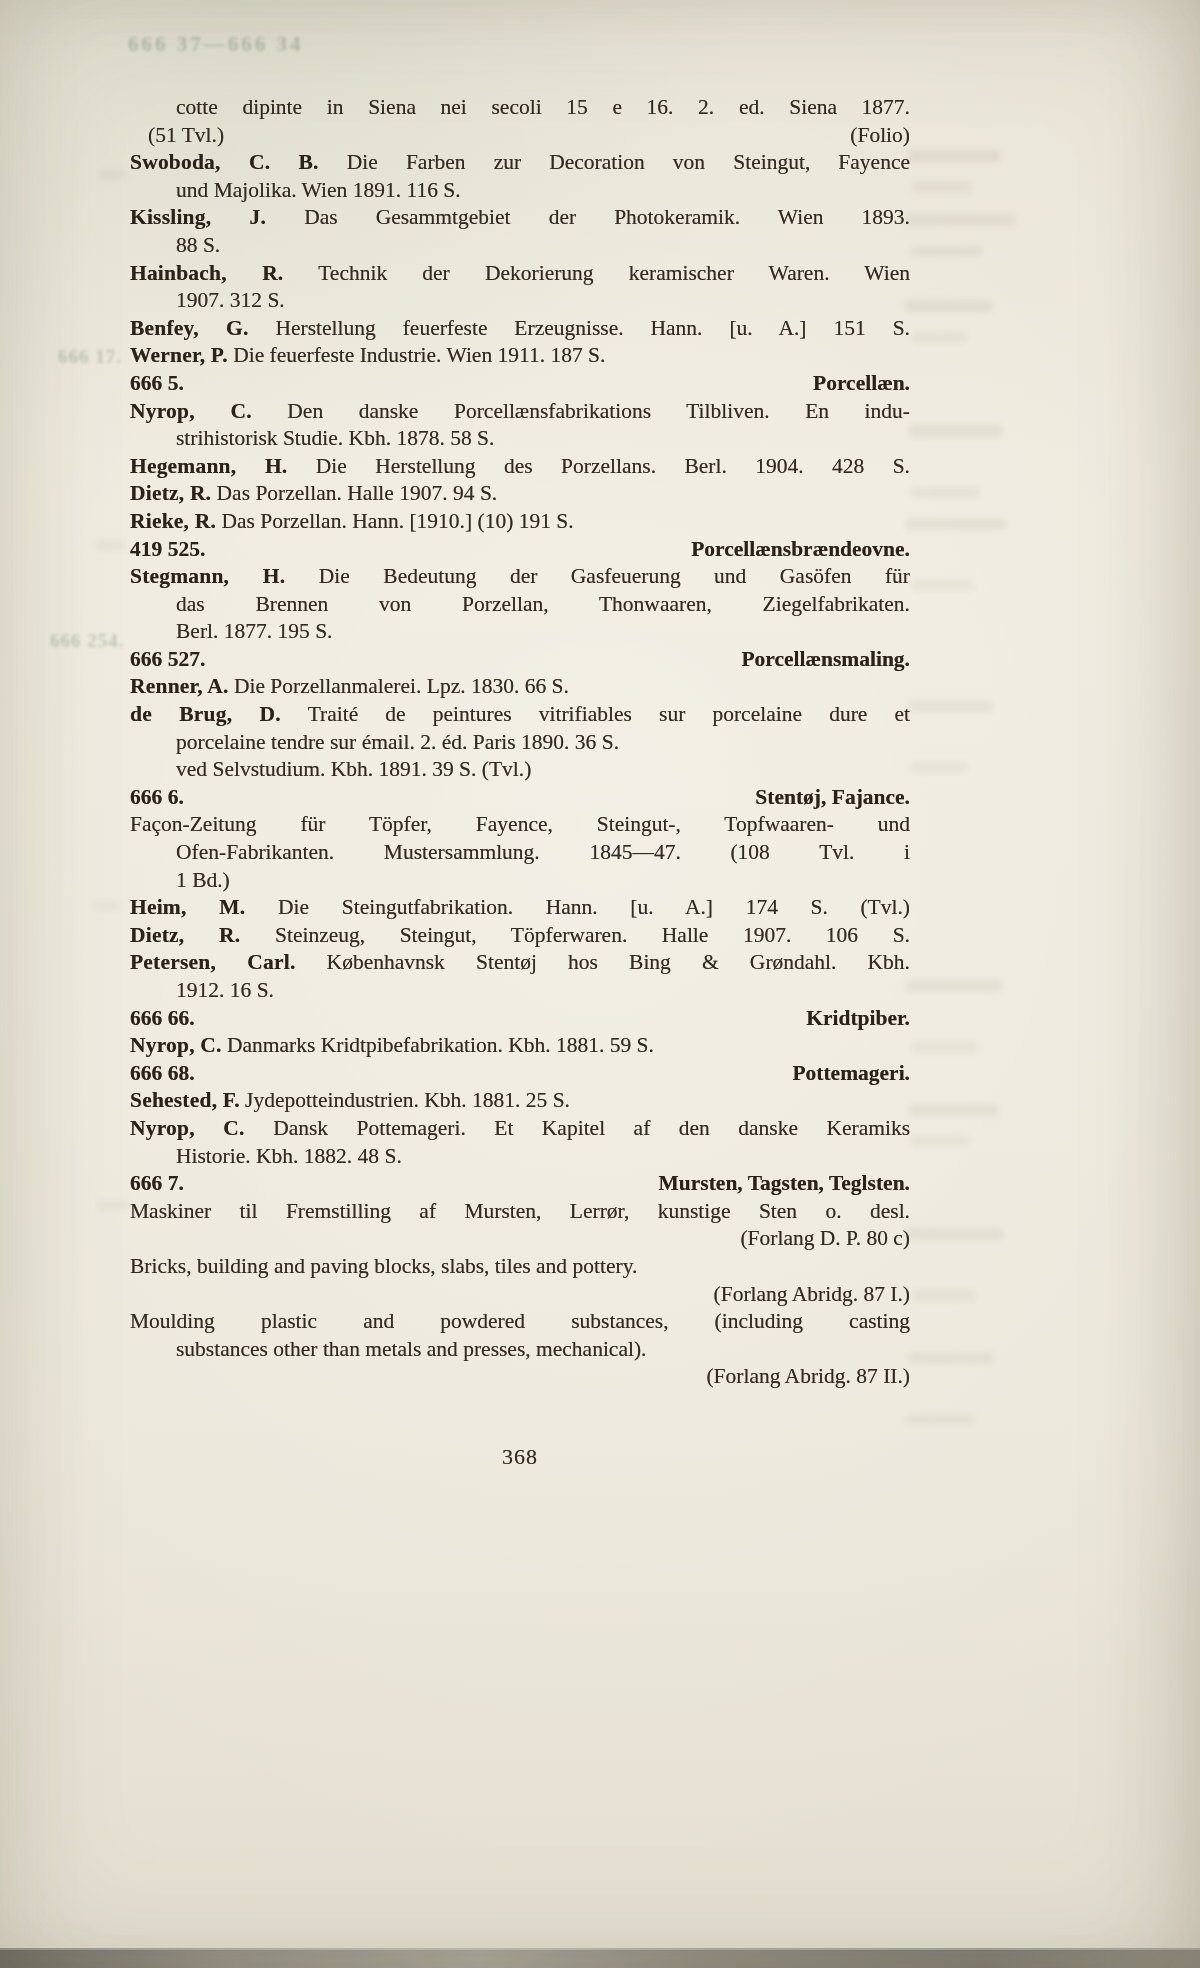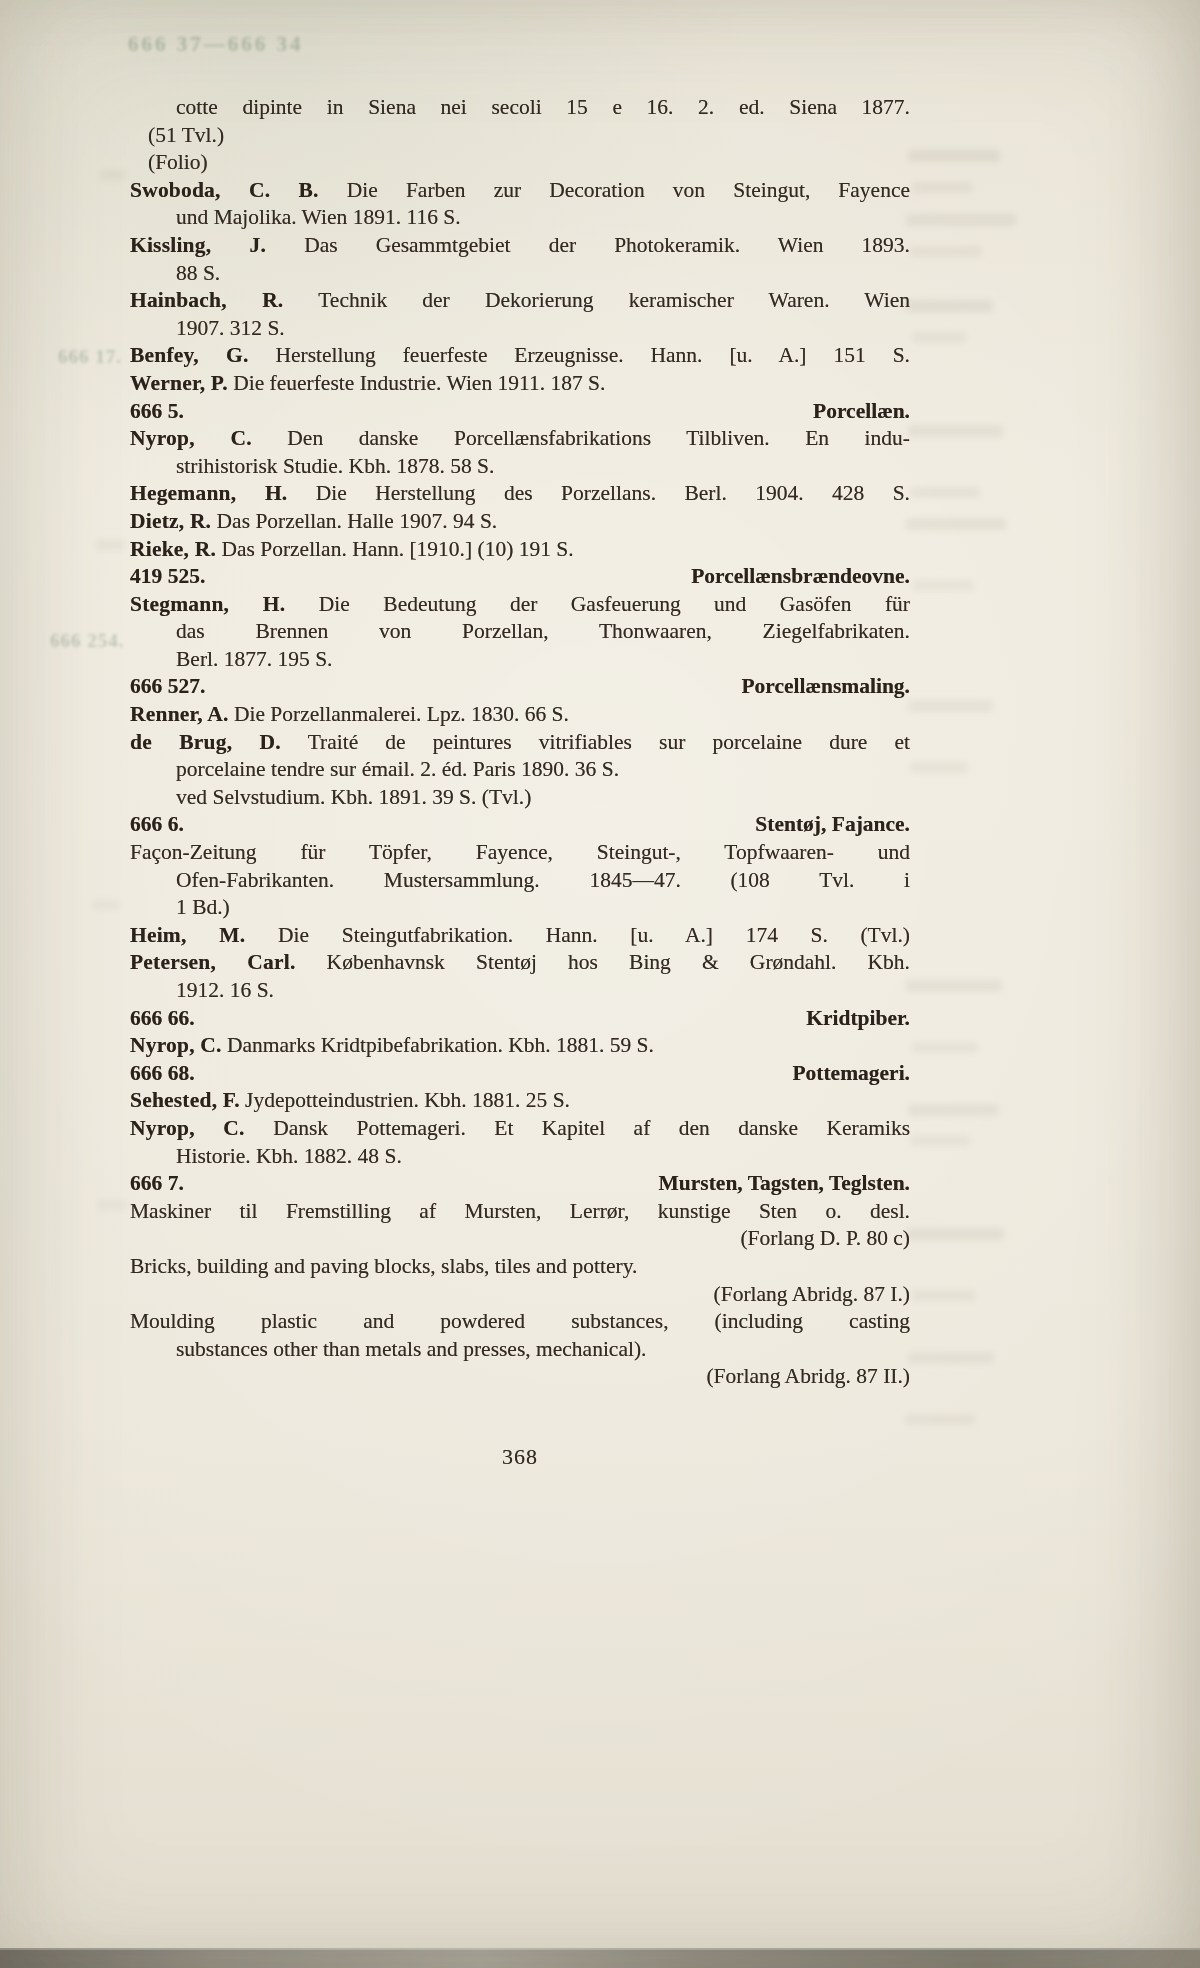--- a/index.html
+++ b/index.html
@@ -27,21 +27,21 @@
     left: 130px; top: 94px; width: 780px;
     font-size: 21.5px; line-height: 27.6px;
     color: #332b23;
     text-shadow: 0 0 0.5px rgba(45,35,25,0.55);
   }
   .line { min-height: 27.6px; }
   .line b { font-weight: 700; color: #2b231b; letter-spacing: 0.2px; }
   .cont { padding-left: 46px; }
   .just { text-align: justify; text-align-last: justify; }
   .heading { display: flex; justify-content: space-between; font-weight: 700; color: #2b231b; }
-  .split { display: flex; justify-content: space-between; padding-left: 18px; flex-direction: column; }
+  .split { display: flex; justify-content: space-between; padding-left: 18px; }
   .rightnote { text-align: right; }
   .page-number {
     position: absolute; left: 130px; top: 1444px; width: 780px;
     text-align: center; font-size: 22px; letter-spacing: 1px;
     color: #332b23; text-shadow: 0 0 0.5px rgba(45,35,25,0.55);
   }
   .ghost {
     position: absolute; pointer-events: none;
     font-weight: 700; color: #7d917a;
     filter: blur(1.7px); opacity: 0.48;
@@ -132,20 +132,21 @@
       <div class="line cont"><span>porcelaine tendre sur émail. 2. éd. Paris 1890. 36 S.</span></div>
       <div class="line cont"><span>ved Selvstudium. Kbh. 1891. 39 S. (Tvl.)</span></div>
       <div class="line heading">
         <span class="num">666 6.</span>
         <span class="title">Stentøj, Fajance.</span>
       </div>
       <div class="line entry just"><span>Façon-Zeitung für Töpfer, Fayence, Steingut-, Topfwaaren- und</span></div>
       <div class="line cont just"><span>Ofen-Fabrikanten. Mustersammlung. 1845—47. (108 Tvl. i</span></div>
       <div class="line cont"><span>1 Bd.)</span></div>
       <div class="line entry just"><b>Heim, M.</b><span> Die Steingutfabrikation. Hann. [u. A.] 174 S. (Tvl.)</span></div>
+      <div class="line entry just"><b>Dietz, R.</b><span> Steinzeug, Steingut, Töpferwaren. Halle 1907. 106 S.</span></div>
       <div class="line entry just"><b>Petersen, Carl.</b><span> Københavnsk Stentøj hos Bing &amp; Grøndahl. Kbh.</span></div>
       <div class="line cont"><span>1912. 16 S.</span></div>
       <div class="line heading">
         <span class="num">666 66.</span>
         <span class="title">Kridtpiber.</span>
       </div>
       <div class="line entry"><b>Nyrop, C.</b><span> Danmarks Kridtpibefabrikation. Kbh. 1881. 59 S.</span></div>
       <div class="line heading">
         <span class="num">666 68.</span>
         <span class="title">Pottemageri.</span>

